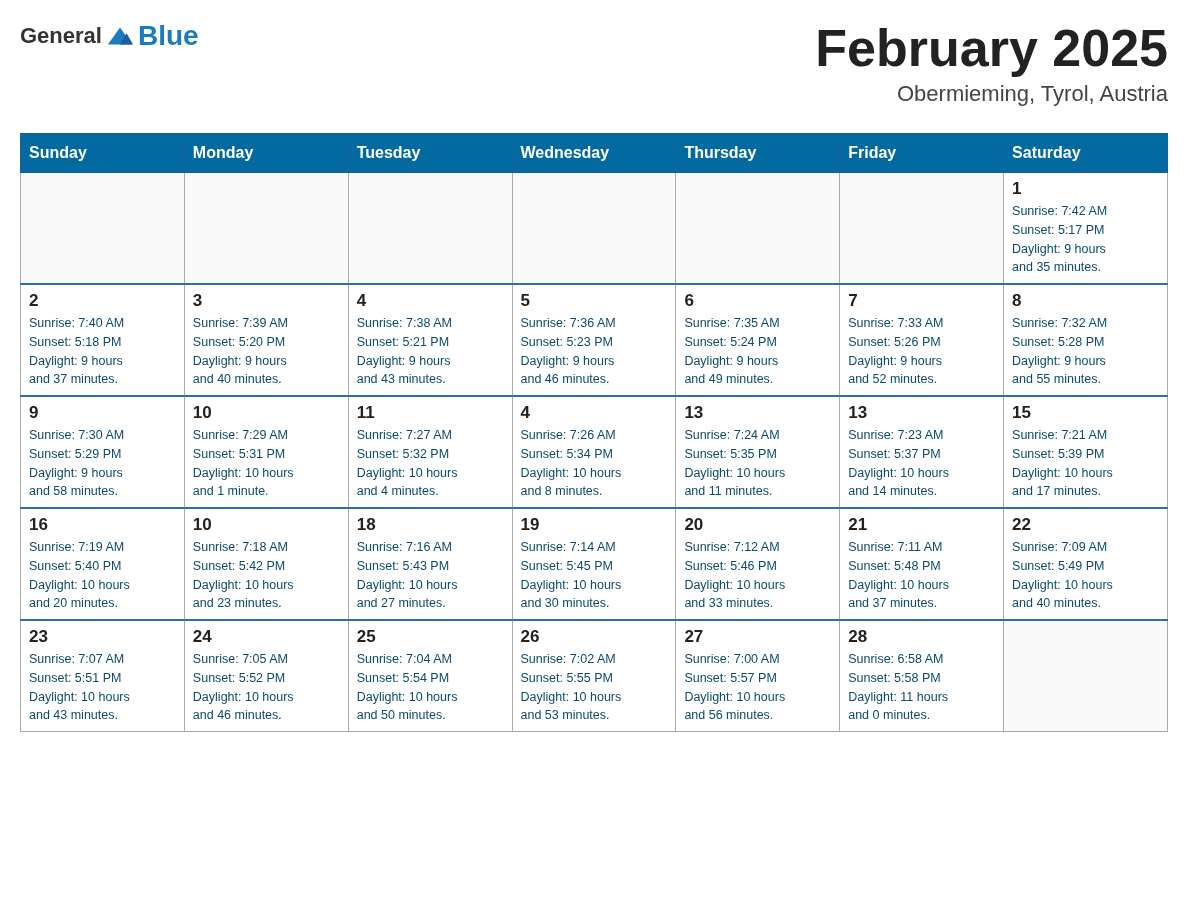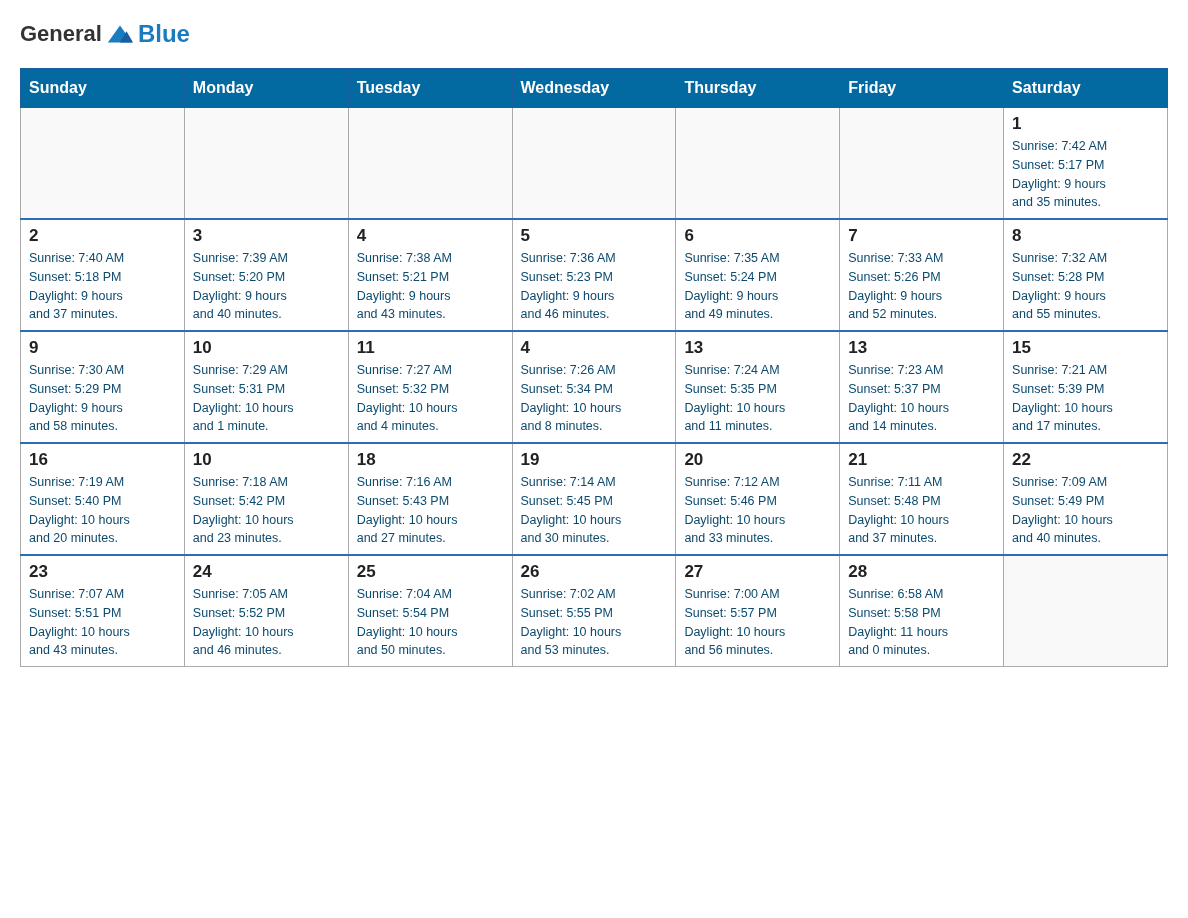--- a/index.html
+++ b/index.html
@@ -7,38 +7,38 @@
       font-family: Arial, sans-serif;
       background: #fff;
       width: 1188px;
       min-height: 918px;
       padding: 20px;
     }
     .header {
       display: flex;
       justify-content: space-between;
       align-items: flex-start;
-      margin-bottom: 20px;
+      margin-bottom: 26px;
     }
     .logo {
       display: flex;
       align-items: center;
       gap: 4px;
     }
     .logo-text-general {
       font-size: 22px;
       font-weight: bold;
       color: #333;
     }
     .logo-icon {
       width: 28px;
       height: 28px;
     }
     .logo-text-blue {
-      font-size: 24px;
+      font-size: 28px;
       font-weight: bold;
       color: #1a7bbf;
       text-align: right;
     }
     .title-block {
       text-align: right;
     }
     .month-title {
       font-size: 52px;
       font-weight: bold;
@@ -97,20 +97,24 @@
 
 <div class="header">
   <div class="logo">
     <span class="logo-text-general">General</span>
     <svg class="logo-icon" viewBox="0 0 30 30" xmlns="http://www.w3.org/2000/svg">
       <polygon points="2,24 15,6 28,24" fill="#1a7bbf"></polygon>
       <polygon points="15,24 22,12 29,24" fill="#1a5ea0"></polygon>
     </svg>
     <span class="logo-text-blue">Blue</span>
   </div>
+  <div class="title-block">
+    <div class="month-title">February 2025</div>
+    <div class="location-title">Obermieming, Tyrol, Austria</div>
+  </div>
 </div>
 
 <table class="calendar">
   <thead>
     <tr>
 
     <th>Sunday</th>
         <th>Monday</th>
         <th>Tuesday</th>
         <th>Wednesday</th>

